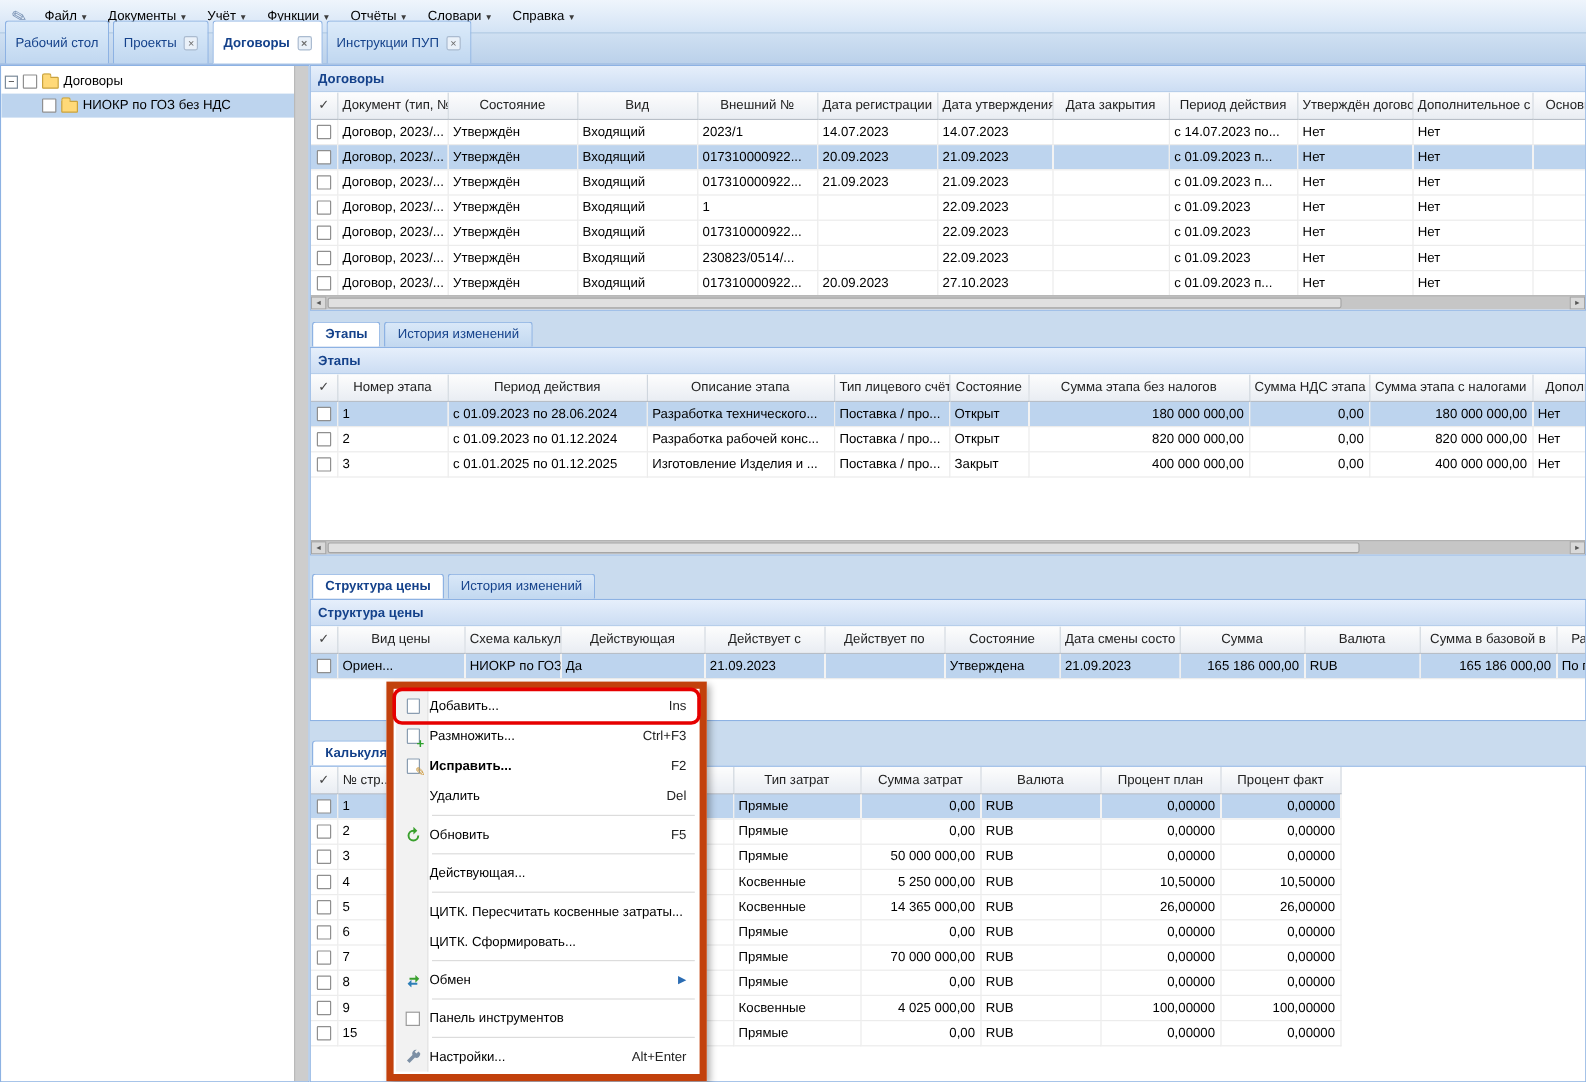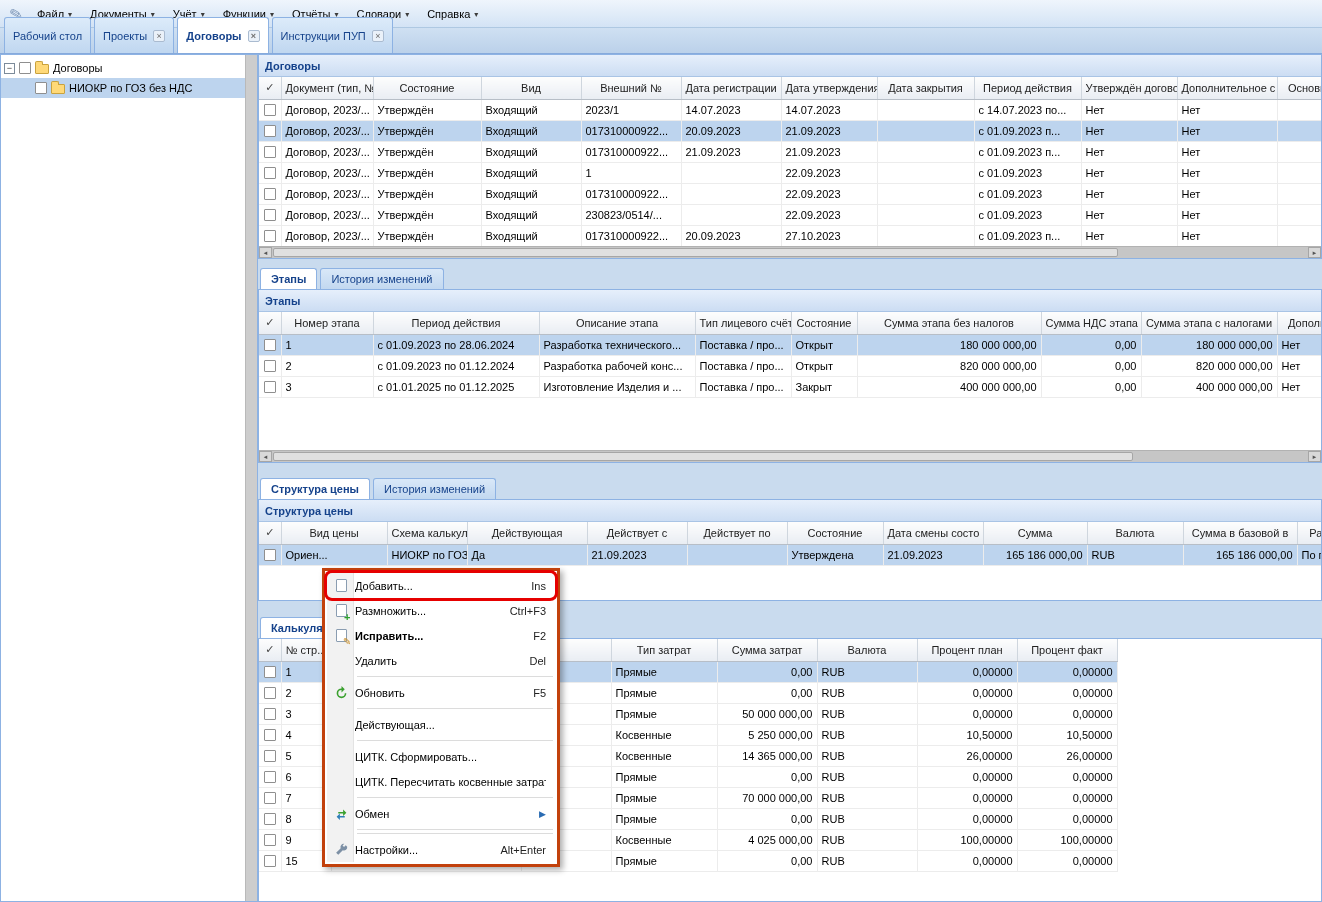--- a/index.html
+++ b/index.html
@@ -107,22 +107,22 @@
   .subtabs.tall { height:24px; flex:0 0 24px; }
   .stab {
     height:21px; padding:0 10px; display:flex; align-items:center;
     border:1px solid #8db2e3; border-bottom:none; border-radius:3px 3px 0 0;
     background:linear-gradient(#d9e8f8,#c2d8f0); color:#15428b; white-space:nowrap;
   }
   .stab.active { background:#ffffff; font-weight:bold; }
 
   
   .ctx {
-    position:absolute; left:322px; top:568px; width:238px; z-index:50;
-    background:#fff; border:3px solid #c2410c; box-shadow:3px 3px 6px rgba(0,0,0,.32); padding:2px;
+    position:absolute; left:322px; top:568px; width:267px; z-index:50;
+    background:#fff; border:6px solid #c2410c; box-shadow:3px 3px 6px rgba(0,0,0,.32); padding:2px;
   }
   .ctx::before { content:""; position:absolute; left:2px; top:2px; bottom:2px; width:26px; background:#f2f2f2; border-right:1px solid #e3e3e3; }
   .mi { position:relative; height:25px; display:flex; align-items:center; padding-right:9px; cursor:default; }
   .mi .mic { width:28px; flex:0 0 28px; display:flex; align-items:center; justify-content:center; }
   .mi .lab { flex:1; white-space:nowrap; overflow:hidden; }
   .mi.bold .lab { font-weight:bold; }
   .mi .sc { color:#222; margin-left:12px; white-space:nowrap; }
   .mi .subarr { color:#2b6cb3; font-size:9px; margin-left:12px; }
   .mi.hl { box-shadow:0 0 0 3px #e60000; border-radius:5px; }
   .menu-sep { height:0; border-top:1px solid #dcdcdc; margin:3px 2px 3px 30px; }
@@ -707,38 +707,44 @@
         <span class="sc">F5</span>
       </div>
       <div class="menu-sep"></div>
       <div class="mi">
         <span class="mic"></span>
         <span class="lab">Действующая...</span>
       </div>
       <div class="menu-sep"></div>
       <div class="mi">
         <span class="mic"></span>
+        <span class="lab">ЦИТК. Пересчитать косвенные затраты...</span>
+      </div>
+      <div class="mi">
+        <span class="mic"></span>
         <span class="lab">ЦИТК. Сформировать...</span>
-      </div>
-      <div class="mi">
-        <span class="mic"></span>
-        <span class="lab">ЦИТК. Пересчитать косвенные затраты...</span>
       </div>
       <div class="menu-sep"></div>
       <div class="mi">
         <span class="mic">
           <svg width="13" height="13" viewBox="0 0 16 16">
             <path fill="#3aa02e" d="M4 6h6V3l4 4-4 4V8H4z"></path>
             <path fill="#2e7fb8" d="M12 13H6v3l-4-4 4-4v3h6z"></path>
           </svg>
         </span>
         <span class="lab">Обмен</span>
         <span class="subarr">▶</span>
       </div>
       <div class="menu-sep"></div>
+      <div class="mi">
+        <span class="mic">
+          <span class="sq"></span>
+        </span>
+        <span class="lab">Панель инструментов</span>
+      </div>
       <div class="menu-sep"></div>
       <div class="mi">
         <span class="mic">
           <svg width="13" height="13" viewBox="0 0 16 16">
             <path fill="#7d90a5" d="M15 4.6A4 4 0 0 1 9.6 9L4 14.6 1.4 12 7 6.4A4 4 0 0 1 11.4 1L9.3 3.1l1.8 1.8 2.1-2.1z"></path>
           </svg>
         </span>
         <span class="lab">Настройки...</span>
         <span class="sc">Alt+Enter</span>
       </div>

